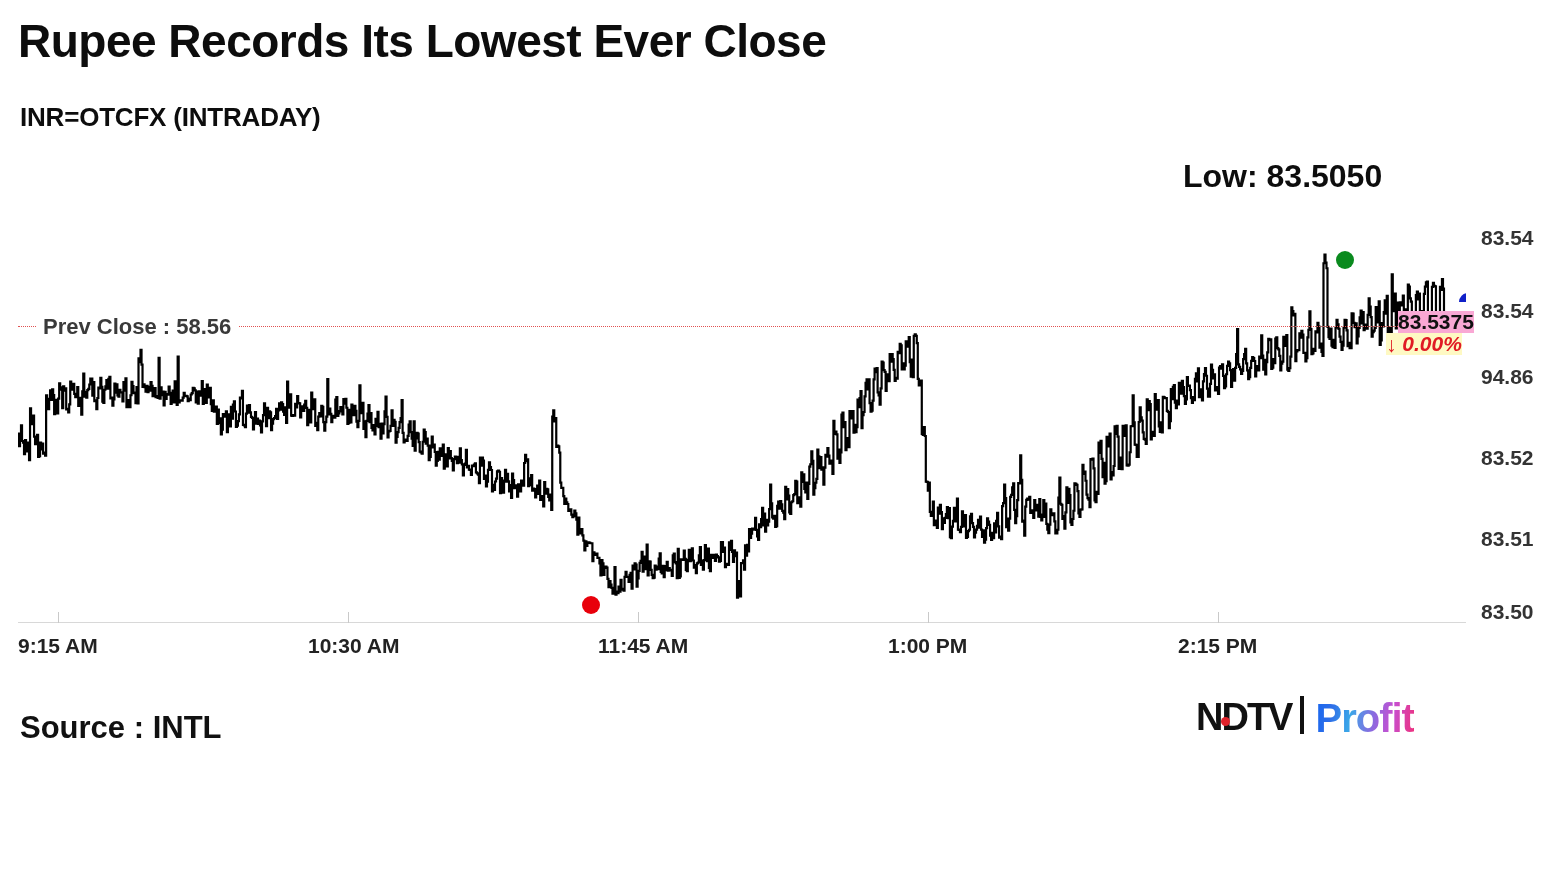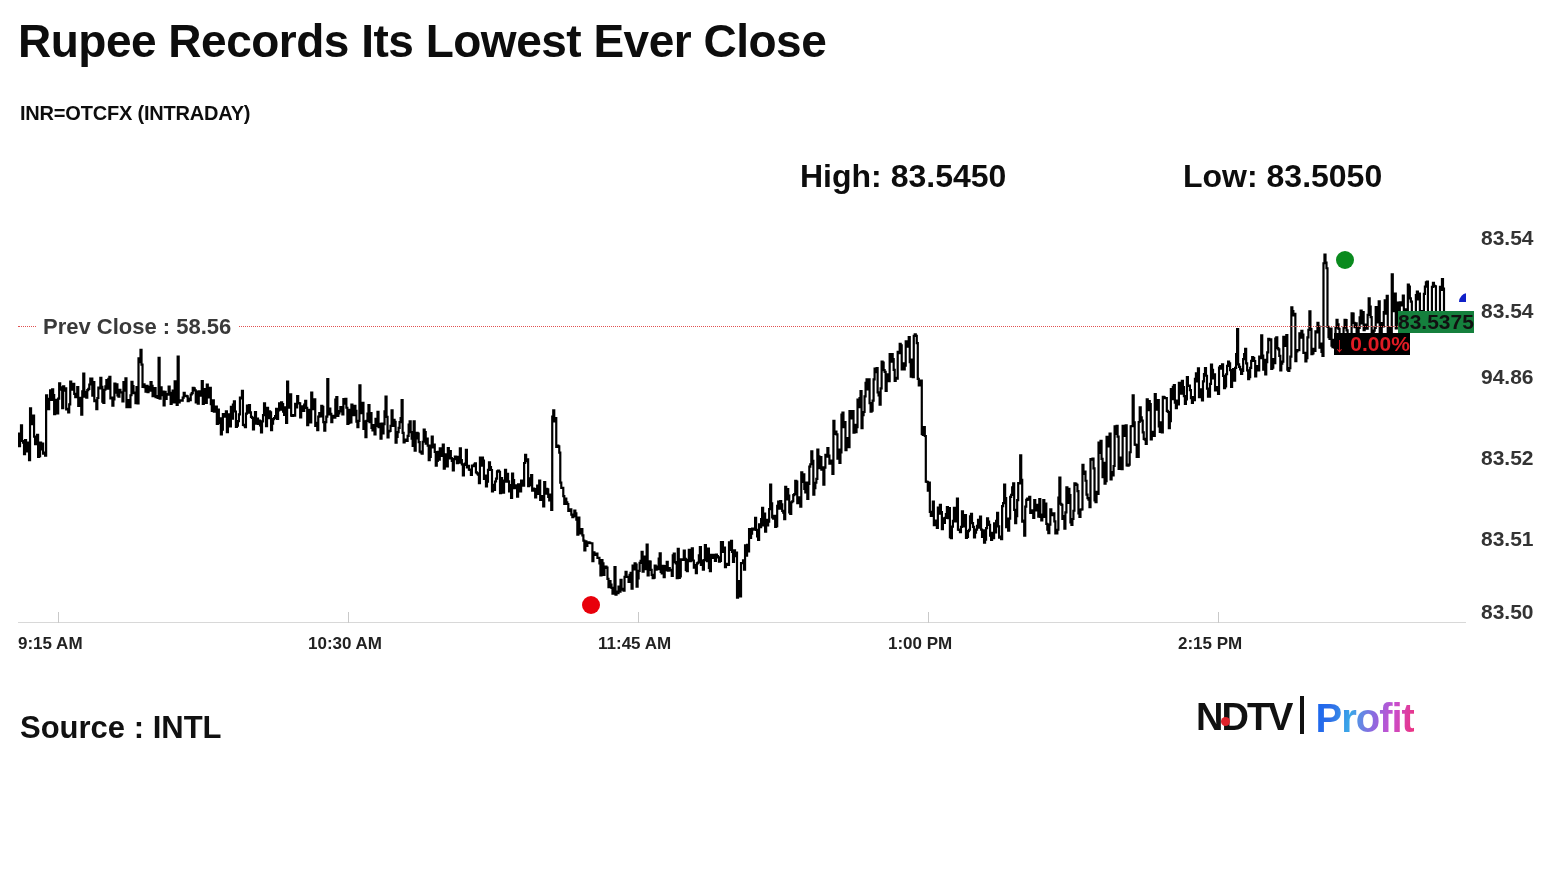--- a/index.html
+++ b/index.html
@@ -31,21 +31,21 @@
     font-size: 46px;
     font-weight: bold;
     letter-spacing: -0.5px;
     color: #0d0d0d;
     white-space: nowrap;
   }
   .subhead {
     position: absolute;
     left: 20px;
     top: 102px;
-    font-size: 20px;
+    font-size: 26px;
     font-weight: bold;
     letter-spacing: -0.2px;
     color: #0d0d0d;
     white-space: nowrap;
   }
   .stat {
     position: absolute;
     top: 158px;
     font-size: 32px;
     font-weight: bold;
@@ -83,21 +83,21 @@
     font-size: 21px;
     font-weight: bold;
     color: #333333;
     white-space: nowrap;
     text-align: left;
     left: 1481px;
   }
   .xtick-label {
     position: absolute;
     top: 634px;
-    font-size: 17px;
+    font-size: 21px;
     font-weight: bold;
     color: #222222;
     white-space: nowrap;
   }
   .xtick-mark {
     position: absolute;
     top: 612px;
     width: 1px;
     height: 11px;
     background: #c9c9c9;
@@ -125,34 +125,35 @@
   }
 
   
   .last-price {
     position: absolute;
     left: 1398px;
     top: 311px;
     font-size: 21px;
     font-weight: bold;
     color: #111111;
-    background: #15803d;
+    background: #f9a8d4;
     white-space: nowrap;
     line-height: 1.05;
   }
   .last-change {
     position: absolute;
-    left: 1334px;
+    left: 1386px;
     top: 333px;
     font-size: 21px;
     font-weight: bold;
     color: #e01b24;
-    background: #000000;
+    background: #fef9c3;
     white-space: nowrap;
     line-height: 1.05;
+    font-style: italic;
   }
   .arrow-down {
     display: inline-block;
     transform: translateY(1px);
   }
 
   
   .source {
     position: absolute;
     left: 20px;
@@ -204,21 +205,20 @@
     -webkit-text-fill-color: transparent;
   }
 </style>
 </head>
 <body>
 
 <div class="page">
 
   <div class="headline">Rupee Records Its Lowest Ever Close</div>
   <div class="subhead">INR=OTCFX (INTRADAY)</div>
-  <div class="stat stat-high">High: 83.5450</div>
   <div class="stat stat-low">Low: 83.5050</div>
 
   <div class="chart-area">
     <svg class="chart-svg" id="chart-svg" viewBox="0 0 1448 402" preserveAspectRatio="none">
       <polyline id="price-line" fill="none" stroke="#000000" stroke-width="2.2" stroke-linejoin="miter" stroke-linecap="butt" points="0.00,213.54 1.00,213.54 1.00,226.05 2.01,226.05 2.01,220.96 3.01,220.96 3.01,205.28 4.02,205.28 4.02,220.98 5.02,220.98 5.02,222.62 6.03,222.62 6.03,234.18 7.03,234.18 7.03,220.16 8.03,220.16 8.03,222.61 9.04,222.61 9.04,231.49 10.04,231.49 10.04,222.49 11.05,222.49 11.05,240.25 12.05,240.25 12.05,188.37 13.05,188.37 13.05,204.04 14.06,204.04 14.06,195.61 15.06,195.61 15.06,195.51 16.07,195.51 16.07,216.62 17.07,216.62 17.07,224.10 18.08,224.10 18.08,223.30 19.08,223.30 19.08,214.79 20.08,214.79 20.08,236.96 21.09,236.96 21.09,236.04 22.09,236.04 22.09,222.71 23.10,222.71 23.10,229.44 24.10,229.44 24.10,223.60 25.11,223.60 25.11,233.74 26.11,233.74 26.11,232.55 27.11,232.55 27.11,235.58 28.12,235.58 28.12,175.42 29.12,175.42 29.12,184.13 30.13,184.13 30.13,189.04 31.13,189.04 31.13,178.95 32.13,178.95 32.13,170.39 33.14,170.39 33.14,179.86 34.14,179.86 34.14,169.41 35.15,169.41 35.15,175.14 36.15,175.14 36.15,194.14 37.16,194.14 37.16,179.86 38.16,179.86 38.16,179.82 39.16,179.82 39.16,193.28 40.17,193.28 40.17,178.53 41.17,178.53 41.17,163.23 42.18,163.23 42.18,169.66 43.18,169.66 43.18,167.43 44.19,167.43 44.19,188.03 45.19,188.03 45.19,166.25 46.19,166.25 46.19,170.63 47.20,170.63 47.20,168.25 48.20,168.25 48.20,189.30 49.21,189.30 49.21,188.75 50.21,188.75 50.21,192.45 51.21,192.45 51.21,184.28 52.22,184.28 52.22,161.49 53.22,161.49 53.22,169.68 54.23,169.68 54.23,166.99 55.23,166.99 55.23,163.81 56.24,163.81 56.24,173.85 57.24,173.85 57.24,177.15 58.24,177.15 58.24,174.80 59.25,174.80 59.25,167.01 60.25,167.01 60.25,186.00 61.26,186.00 61.26,180.05 62.26,180.05 62.26,177.90 63.27,177.90 63.27,194.72 64.27,194.72 64.27,171.36 65.27,171.36 65.27,153.70 66.28,153.70 66.28,176.62 67.28,176.62 67.28,171.96 68.29,171.96 68.29,177.53 69.29,177.53 69.29,170.10 70.29,170.10 70.29,168.84 71.30,168.84 71.30,164.48 72.30,164.48 72.30,158.51 73.31,158.51 73.31,158.48 74.31,158.48 74.31,175.69 75.32,175.69 75.32,161.98 76.32,161.98 76.32,181.22 77.32,181.22 77.32,180.40 78.33,180.40 78.33,189.20 79.33,189.20 79.33,177.98 80.34,177.98 80.34,167.49 81.34,167.49 81.34,168.49 82.35,168.49 82.35,157.81 83.35,157.81 83.35,166.74 84.35,166.74 84.35,181.53 85.36,181.53 85.36,182.87 86.36,182.87 86.36,169.76 87.37,169.76 87.37,166.46 88.37,166.46 88.37,160.00 89.38,160.00 89.38,168.60 90.38,168.60 90.38,158.79 91.38,158.79 91.38,156.74 92.39,156.74 92.39,178.33 93.39,178.33 93.39,177.52 94.40,177.52 94.40,185.56 95.40,185.56 95.40,179.48 96.40,179.48 96.40,163.71 97.41,163.71 97.41,172.63 98.41,172.63 98.41,164.34 99.42,164.34 99.42,175.34 100.42,175.34 100.42,176.68 101.43,176.68 101.43,169.84 102.43,169.84 102.43,172.29 103.43,172.29 103.43,172.29 104.44,172.29 104.44,181.34 105.44,181.34 105.44,162.04 106.45,162.04 106.45,170.67 107.45,170.67 107.45,158.24 108.46,158.24 108.46,187.22 109.46,187.22 109.46,180.02 110.46,180.02 110.46,182.87 111.47,182.87 111.47,187.11 112.47,187.11 112.47,175.27 113.48,175.27 113.48,161.91 114.48,161.91 114.48,165.98 115.48,165.98 115.48,173.27 116.49,173.27 116.49,172.66 117.49,172.66 117.49,183.04 118.50,183.04 118.50,167.03 119.50,167.03 119.50,183.35 120.51,183.35 120.51,138.32 121.51,138.32 121.51,142.17 122.51,142.17 122.51,129.85 123.52,129.85 123.52,144.69 124.52,144.69 124.52,166.90 125.53,166.90 125.53,164.36 126.53,164.36 126.53,167.10 127.54,167.10 127.54,171.56 128.54,171.56 128.54,165.74 129.54,165.74 129.54,172.12 130.55,172.12 130.55,166.95 131.55,166.95 131.55,170.75 132.56,170.75 132.56,161.99 133.56,161.99 133.56,165.83 134.56,165.83 134.56,176.19 135.57,176.19 135.57,174.32 136.57,174.32 136.57,168.15 137.58,168.15 137.58,177.24 138.58,177.24 138.58,176.16 139.59,176.16 139.59,178.01 140.59,178.01 140.59,137.75 141.59,137.75 141.59,178.73 142.60,178.73 142.60,167.42 143.60,167.42 143.60,175.05 144.61,175.05 144.61,171.56 145.61,171.56 145.61,185.46 146.62,185.46 146.62,171.86 147.62,171.86 147.62,178.78 148.62,178.78 148.62,174.15 149.63,174.15 149.63,174.72 150.63,174.72 150.63,166.61 151.64,166.61 151.64,172.86 152.64,172.86 152.64,183.93 153.64,183.93 153.64,179.70 154.65,179.70 154.65,170.53 155.65,170.53 155.65,182.34 156.66,182.34 156.66,161.39 157.66,161.39 157.66,174.23 158.67,174.23 158.67,184.95 159.67,184.95 159.67,136.65 160.67,136.65 160.67,182.37 161.68,182.37 161.68,180.60 162.68,180.60 162.68,180.45 163.69,180.45 163.69,180.69 164.69,180.69 164.69,177.59 165.70,177.59 165.70,172.92 166.70,172.92 166.70,175.83 167.70,175.83 167.70,175.92 168.71,175.92 168.71,176.47 169.71,176.47 169.71,181.12 170.72,181.12 170.72,178.48 171.72,178.48 171.72,180.09 172.72,180.09 172.72,174.50 173.73,174.50 173.73,173.09 174.73,173.09 174.73,167.76 175.74,167.76 175.74,168.32 176.74,168.32 176.74,170.39 177.75,170.39 177.75,182.50 178.75,182.50 178.75,171.71 179.75,171.71 179.75,183.67 180.76,183.67 180.76,171.38 181.76,171.38 181.76,172.58 182.77,172.58 182.77,175.72 183.77,175.72 183.77,161.08 184.78,161.08 184.78,183.85 185.78,183.85 185.78,169.10 186.78,169.10 186.78,179.64 187.79,179.64 187.79,182.86 188.79,182.86 188.79,164.55 189.80,164.55 189.80,177.46 190.80,177.46 190.80,171.57 191.80,171.57 191.80,167.90 192.81,167.90 192.81,184.18 193.81,184.18 193.81,190.91 194.82,190.91 194.82,180.43 195.82,180.43 195.82,191.61 196.83,191.61 196.83,188.32 197.83,188.32 197.83,186.64 198.83,186.64 198.83,203.81 199.84,203.81 199.84,189.66 200.84,189.66 200.84,203.08 201.85,203.08 201.85,198.36 202.85,198.36 202.85,214.42 203.86,214.42 203.86,209.73 204.86,209.73 204.86,194.12 205.86,194.12 205.86,196.55 206.87,196.55 206.87,194.47 207.87,194.47 207.87,191.37 208.88,191.37 208.88,212.19 209.88,212.19 209.88,201.64 210.88,201.64 210.88,194.38 211.89,194.38 211.89,206.51 212.89,206.51 212.89,186.91 213.90,186.91 213.90,198.70 214.90,198.70 214.90,184.52 215.91,184.52 215.91,181.32 216.91,181.32 216.91,191.49 217.91,191.49 217.91,206.89 218.92,206.89 218.92,205.75 219.92,205.75 219.92,201.17 220.93,201.17 220.93,194.28 221.93,194.28 221.93,177.65 222.94,177.65 222.94,178.38 223.94,178.38 223.94,170.90 224.94,170.90 224.94,204.79 225.95,204.79 225.95,205.50 226.95,205.50 226.95,207.26 227.96,207.26 227.96,193.60 228.96,193.60 228.96,185.66 229.96,185.66 229.96,192.75 230.97,192.75 230.97,185.05 231.97,185.05 231.97,192.25 232.98,192.25 232.98,196.95 233.98,196.95 233.98,198.02 234.99,198.02 234.99,209.31 235.99,209.31 235.99,197.93 236.99,197.93 236.99,192.13 238.00,192.13 238.00,203.70 239.00,203.70 239.00,198.51 240.01,198.51 240.01,203.88 241.01,203.88 241.01,200.58 242.02,200.58 242.02,205.42 243.02,205.42 243.02,212.28 244.02,212.28 244.02,201.31 245.03,201.31 245.03,195.08 246.03,195.08 246.03,183.45 247.04,183.45 247.04,189.52 248.04,189.52 248.04,206.05 249.04,206.05 249.04,187.75 250.05,187.75 250.05,198.08 251.05,198.08 251.05,191.24 252.06,191.24 252.06,192.26 253.06,192.26 253.06,210.10 254.07,210.10 254.07,203.69 255.07,203.69 255.07,199.17 256.07,199.17 256.07,198.12 257.08,198.12 257.08,196.02 258.08,196.02 258.08,188.83 259.09,188.83 259.09,198.83 260.09,198.83 260.09,190.46 261.10,190.46 261.10,183.29 262.10,183.29 262.10,189.63 263.10,189.63 263.10,182.23 264.11,182.23 264.11,184.09 265.11,184.09 265.11,191.54 266.12,191.54 266.12,194.89 267.12,194.89 267.12,187.25 268.13,187.25 268.13,203.00 269.13,203.00 269.13,161.70 270.13,161.70 270.13,177.24 271.14,177.24 271.14,187.60 272.14,187.60 272.14,174.33 273.15,174.33 273.15,195.77 274.15,195.77 274.15,195.79 275.15,195.79 275.15,195.02 276.16,195.02 276.16,195.70 277.16,195.70 277.16,183.76 278.17,183.76 278.17,187.42 279.17,187.42 279.17,176.08 280.18,176.08 280.18,183.08 281.18,183.08 281.18,183.46 282.18,183.46 282.18,197.42 283.19,197.42 283.19,187.93 284.19,187.93 284.19,186.34 285.20,186.34 285.20,191.01 286.20,191.01 286.20,184.71 287.21,184.71 287.21,180.82 288.21,180.82 288.21,187.85 289.21,187.85 289.21,205.22 290.22,205.22 290.22,196.53 291.22,196.53 291.22,189.91 292.23,189.91 292.23,202.50 293.23,202.50 293.23,172.57 294.23,172.57 294.23,189.12 295.24,189.12 295.24,181.28 296.24,181.28 296.24,179.29 297.25,179.29 297.25,205.98 298.25,205.98 298.25,202.85 299.26,202.85 299.26,210.11 300.26,210.11 300.26,196.69 301.26,196.69 301.26,193.04 302.27,193.04 302.27,196.36 303.27,196.36 303.27,185.93 304.28,185.93 304.28,186.77 305.28,186.77 305.28,202.15 306.29,202.15 306.29,210.68 307.29,210.68 307.29,202.10 308.29,202.10 308.29,196.70 309.30,196.70 309.30,159.08 310.30,159.08 310.30,194.33 311.31,194.33 311.31,188.58 312.31,188.58 312.31,193.92 313.31,193.92 313.31,202.21 314.32,202.21 314.32,195.89 315.32,195.89 315.32,197.32 316.33,197.32 316.33,197.77 317.33,197.77 317.33,179.59 318.34,179.59 318.34,177.17 319.34,177.17 319.34,195.84 320.34,195.84 320.34,193.40 321.35,193.40 321.35,191.02 322.35,191.02 322.35,187.21 323.36,187.21 323.36,191.28 324.36,191.28 324.36,194.29 325.37,194.29 325.37,179.02 326.37,179.02 326.37,183.55 327.37,183.55 327.37,178.89 328.38,178.89 328.38,187.74 329.38,187.74 329.38,203.97 330.39,203.97 330.39,203.01 331.39,203.01 331.39,189.85 332.39,189.85 332.39,202.36 333.40,202.36 333.40,184.52 334.40,184.52 334.40,186.16 335.41,186.16 335.41,195.03 336.41,195.03 336.41,185.80 337.42,185.80 337.42,190.73 338.42,190.73 338.42,201.59 339.42,201.59 339.42,207.19 340.43,207.19 340.43,200.89 341.43,200.89 341.43,165.36 342.44,165.36 342.44,193.13 343.44,193.13 343.44,189.95 344.45,189.95 344.45,182.95 345.45,182.95 345.45,208.93 346.45,208.93 346.45,201.29 347.46,201.29 347.46,217.07 348.46,217.07 348.46,200.84 349.47,200.84 349.47,193.53 350.47,193.53 350.47,185.13 351.47,185.13 351.47,202.21 352.48,202.21 352.48,193.15 353.48,193.15 353.48,207.95 354.49,207.95 354.49,210.31 355.49,210.31 355.49,205.14 356.50,205.14 356.50,214.42 357.50,214.42 357.50,198.84 358.50,198.84 358.50,205.85 359.51,205.85 359.51,191.93 360.51,191.93 360.51,207.03 361.52,207.03 361.52,203.93 362.52,203.93 362.52,218.65 363.53,218.65 363.53,203.58 364.53,203.58 364.53,213.29 365.53,213.29 365.53,204.25 366.54,204.25 366.54,191.29 367.54,191.29 367.54,176.50 368.55,176.50 368.55,196.82 369.55,196.82 369.55,217.28 370.55,217.28 370.55,211.28 371.56,211.28 371.56,210.85 372.56,210.85 372.56,205.91 373.57,205.91 373.57,190.29 374.57,190.29 374.57,205.98 375.58,205.98 375.58,199.91 376.58,199.91 376.58,201.88 377.58,201.88 377.58,222.70 378.59,222.70 378.59,216.97 379.59,216.97 379.59,212.03 380.60,212.03 380.60,207.83 381.60,207.83 381.60,202.04 382.61,202.04 382.61,198.15 383.61,198.15 383.61,180.04 384.61,180.04 384.61,212.93 385.62,212.93 385.62,222.39 386.62,222.39 386.62,219.83 387.63,219.83 387.63,219.68 388.63,219.68 388.63,220.86 389.63,220.86 389.63,215.85 390.64,215.85 390.64,204.59 391.64,204.59 391.64,201.26 392.65,201.26 392.65,212.15 393.65,212.15 393.65,218.65 394.66,218.65 394.66,225.98 395.66,225.98 395.66,201.41 396.66,201.41 396.66,230.53 397.67,230.53 397.67,218.38 398.67,218.38 398.67,212.77 399.68,212.77 399.68,213.59 400.68,213.59 400.68,222.13 401.69,222.13 401.69,231.71 402.69,231.71 402.69,232.48 403.69,232.48 403.69,233.54 404.70,233.54 404.70,221.74 405.70,221.74 405.70,209.53 406.71,209.53 406.71,212.15 407.71,212.15 407.71,223.63 408.71,223.63 408.71,218.62 409.72,218.62 409.72,225.62 410.72,225.62 410.72,240.14 411.73,240.14 411.73,236.93 412.73,236.93 412.73,225.57 413.74,225.57 413.74,216.70 414.74,216.70 414.74,227.30 415.74,227.30 415.74,224.61 416.75,224.61 416.75,231.99 417.75,231.99 417.75,245.63 418.76,245.63 418.76,240.91 419.76,240.91 419.76,231.91 420.77,231.91 420.77,239.73 421.77,239.73 421.77,228.29 422.77,228.29 422.77,235.87 423.78,235.87 423.78,235.25 424.78,235.25 424.78,224.62 425.79,224.62 425.79,248.61 426.79,248.61 426.79,234.28 427.79,234.28 427.79,234.82 428.80,234.82 428.80,246.45 429.80,246.45 429.80,228.19 430.81,228.19 430.81,238.28 431.81,238.28 431.81,231.16 432.82,231.16 432.82,238.13 433.82,238.13 433.82,240.90 434.82,240.90 434.82,250.45 435.83,250.45 435.83,239.18 436.83,239.18 436.83,236.63 437.84,236.63 437.84,238.14 438.84,238.14 438.84,243.25 439.85,243.25 439.85,236.88 440.85,236.88 440.85,242.63 441.85,242.63 441.85,228.29 442.86,228.29 442.86,240.15 443.86,240.15 443.86,244.36 444.87,244.36 444.87,255.45 445.87,255.45 445.87,244.93 446.88,244.93 446.88,243.59 447.88,243.59 447.88,229.78 448.88,229.78 448.88,247.34 449.89,247.34 449.89,245.97 450.89,245.97 450.89,249.64 451.90,249.64 451.90,250.01 452.90,250.01 452.90,254.85 453.90,254.85 453.90,245.64 454.91,245.64 454.91,246.16 455.91,246.16 455.91,244.66 456.92,244.66 456.92,243.38 457.92,243.38 457.92,252.28 458.93,252.28 458.93,253.41 459.93,253.41 459.93,254.53 460.93,254.53 460.93,263.23 461.94,263.23 461.94,237.72 462.94,237.72 462.94,245.61 463.95,245.61 463.95,237.57 464.95,237.57 464.95,240.48 465.96,240.48 465.96,258.85 466.96,258.85 466.96,255.52 467.96,255.52 467.96,266.44 468.97,266.44 468.97,261.76 469.97,261.76 469.97,249.90 470.98,249.90 470.98,242.45 471.98,242.45 471.98,247.16 472.98,247.16 472.98,250.01 473.99,250.01 473.99,271.29 474.99,271.29 474.99,264.89 476.00,264.89 476.00,269.95 477.00,269.95 477.00,261.49 478.01,261.49 478.01,258.60 479.01,258.60 479.01,251.47 480.01,251.47 480.01,250.64 481.02,250.64 481.02,251.74 482.02,251.74 482.02,273.07 483.03,273.07 483.03,258.19 484.03,258.19 484.03,270.43 485.04,270.43 485.04,272.62 486.04,272.62 486.04,260.67 487.04,260.67 487.04,249.78 488.05,249.78 488.05,261.69 489.05,261.69 489.05,253.97 490.06,253.97 490.06,261.37 491.06,261.37 491.06,271.51 492.06,271.51 492.06,265.05 493.07,265.05 493.07,277.82 494.07,277.82 494.07,253.54 495.08,253.54 495.08,260.03 496.08,260.03 496.08,268.21 497.09,268.21 497.09,266.03 498.09,266.03 498.09,265.39 499.09,265.39 499.09,276.57 500.10,276.57 500.10,264.33 501.10,264.33 501.10,267.52 502.11,267.52 502.11,271.48 503.11,271.48 503.11,260.62 504.12,260.62 504.12,264.57 505.12,264.57 505.12,265.69 506.12,265.69 506.12,243.00 507.13,243.00 507.13,234.90 508.13,234.90 508.13,241.22 509.14,241.22 509.14,239.33 510.14,239.33 510.14,266.07 511.14,266.07 511.14,265.24 512.15,265.24 512.15,258.37 513.15,258.37 513.15,254.99 514.16,254.99 514.16,270.76 515.16,270.76 515.16,268.68 516.17,268.68 516.17,270.71 517.17,270.71 517.17,277.42 518.17,277.42 518.17,269.22 519.18,269.22 519.18,265.57 520.18,265.57 520.18,273.86 521.19,273.86 521.19,260.55 522.19,260.55 522.19,280.02 523.20,280.02 523.20,279.99 524.20,279.99 524.20,276.16 525.20,276.16 525.20,286.42 526.21,286.42 526.21,262.10 527.21,262.10 527.21,273.62 528.22,273.62 528.22,268.74 529.22,268.74 529.22,269.31 530.22,269.31 530.22,276.92 531.23,276.92 531.23,280.47 532.23,280.47 532.23,274.72 533.24,274.72 533.24,289.85 534.24,289.85 534.24,196.57 535.25,196.57 535.25,190.43 536.25,190.43 536.25,201.39 537.25,201.39 537.25,198.06 538.26,198.06 538.26,226.94 539.26,226.94 539.26,225.51 540.27,225.51 540.27,226.36 541.27,226.36 541.27,232.63 542.28,232.63 542.28,262.57 543.28,262.57 543.28,267.82 544.28,267.82 544.28,267.74 545.29,267.74 545.29,276.11 546.29,276.11 546.29,283.91 547.30,283.91 547.30,278.63 548.30,278.63 548.30,282.35 549.30,282.35 549.30,283.99 550.31,283.99 550.31,290.99 551.31,290.99 551.31,289.61 552.32,289.61 552.32,289.46 553.32,289.46 553.32,294.64 554.33,294.64 554.33,297.14 555.33,297.14 555.33,296.26 556.33,296.26 556.33,290.66 557.34,290.66 557.34,293.29 558.34,293.29 558.34,299.74 559.35,299.74 559.35,314.74 560.35,314.74 560.35,297.61 561.36,297.61 561.36,311.29 562.36,311.29 562.36,313.40 563.36,313.40 563.36,309.04 564.37,309.04 564.37,315.43 565.37,315.43 565.37,320.60 566.38,320.60 566.38,330.33 567.38,330.33 567.38,321.47 568.38,321.47 568.38,325.96 569.39,325.96 569.39,322.54 570.39,322.54 570.39,322.35 571.40,322.35 571.40,322.96 572.40,322.96 572.40,323.26 573.41,323.26 573.41,323.25 574.41,323.25 574.41,341.05 575.41,341.05 575.41,332.26 576.42,332.26 576.42,334.92 577.42,334.92 577.42,333.52 578.43,333.52 578.43,333.64 579.43,333.64 579.43,337.87 580.44,337.87 580.44,337.87 581.44,337.87 581.44,343.45 582.44,343.45 582.44,355.36 583.45,355.36 583.45,340.00 584.45,340.00 584.45,343.26 585.46,343.26 585.46,354.78 586.46,354.78 586.46,347.87 587.46,347.87 587.46,346.60 588.47,346.60 588.47,347.64 589.47,347.64 589.47,358.83 590.48,358.83 590.48,367.12 591.48,367.12 591.48,361.21 592.49,361.21 592.49,364.68 593.49,364.68 593.49,367.91 594.49,367.91 594.49,373.77 595.50,373.77 595.50,368.67 596.50,368.67 596.50,347.21 597.51,347.21 597.51,374.77 598.51,374.77 598.51,371.48 599.52,371.48 599.52,373.06 600.52,373.06 600.52,366.58 601.52,366.58 601.52,371.67 602.53,371.67 602.53,359.97 603.53,359.97 603.53,368.77 604.54,368.77 604.54,369.72 605.54,369.72 605.54,370.58 606.54,370.58 606.54,356.82 607.55,356.82 607.55,351.75 608.55,351.75 608.55,356.90 609.56,356.90 609.56,356.93 610.56,356.93 610.56,361.83 611.57,361.83 611.57,354.81 612.57,354.81 612.57,352.96 613.57,352.96 613.57,368.56 614.58,368.56 614.58,345.50 615.58,345.50 615.58,349.43 616.59,349.43 616.59,343.43 617.59,343.43 617.59,344.54 618.60,344.54 618.60,366.54 619.60,366.54 619.60,358.50 620.60,358.50 620.60,350.85 621.61,350.85 621.61,342.86 622.61,342.86 622.61,340.75 623.62,340.75 623.62,331.86 624.62,331.86 624.62,351.58 625.63,351.58 625.63,342.20 626.63,342.20 626.63,336.61 627.63,336.61 627.63,349.16 628.64,349.16 628.64,324.55 629.64,324.55 629.64,355.36 630.65,355.36 630.65,341.46 631.65,341.46 631.65,341.67 632.65,341.67 632.65,349.90 633.66,349.90 633.66,354.85 634.66,354.85 634.66,358.08 635.67,358.08 635.67,357.56 636.67,357.56 636.67,345.67 637.68,345.67 637.68,349.74 638.68,349.74 638.68,346.56 639.68,346.56 639.68,349.07 640.69,349.07 640.69,338.48 641.69,338.48 641.69,333.40 642.70,333.40 642.70,351.95 643.70,351.95 643.70,353.42 644.71,353.42 644.71,345.93 645.71,345.93 645.71,357.05 646.71,357.05 646.71,350.14 647.72,350.14 647.72,346.08 648.72,346.08 648.72,341.94 649.73,341.94 649.73,350.74 650.73,350.74 650.73,348.05 651.73,348.05 651.73,350.45 652.74,350.45 652.74,349.84 653.74,349.84 653.74,355.90 654.75,355.90 654.75,335.24 655.75,335.24 655.75,333.71 656.76,333.71 656.76,342.11 657.76,342.11 657.76,343.46 658.76,343.46 658.76,358.27 659.77,358.27 659.77,328.76 660.77,328.76 660.77,357.82 661.78,357.82 661.78,356.38 662.78,356.38 662.78,339.27 663.79,339.27 663.79,339.36 664.79,339.36 664.79,339.95 665.79,339.95 665.79,330.65 666.80,330.65 666.80,338.88 667.80,338.88 667.80,349.99 668.81,349.99 668.81,351.03 669.81,351.03 669.81,339.90 670.81,339.90 670.81,329.84 671.82,329.84 671.82,341.24 672.82,341.24 672.82,334.57 673.83,334.57 673.83,328.34 674.83,328.34 674.83,340.52 675.84,340.52 675.84,347.76 676.84,347.76 676.84,345.08 677.84,345.08 677.84,353.21 678.85,353.21 678.85,343.28 679.85,343.28 679.85,342.50 680.86,342.50 680.86,335.46 681.86,335.46 681.86,327.07 682.87,327.07 682.87,344.97 683.87,344.97 683.87,340.54 684.87,340.54 684.87,349.63 685.88,349.63 685.88,340.15 686.88,340.15 686.88,325.08 687.89,325.08 687.89,340.25 688.89,340.25 688.89,341.09 689.89,341.09 689.89,328.54 690.90,328.54 690.90,347.89 691.90,347.89 691.90,351.03 692.91,351.03 692.91,334.79 693.91,334.79 693.91,337.79 694.92,337.79 694.92,335.08 695.92,335.08 695.92,334.93 696.92,334.93 696.92,340.98 697.93,340.98 697.93,334.55 698.93,334.55 698.93,336.15 699.94,336.15 699.94,337.43 700.94,337.43 700.94,341.75 701.95,341.75 701.95,340.90 702.95,340.90 702.95,322.17 703.95,322.17 703.95,322.11 704.96,322.11 704.96,332.01 705.96,332.01 705.96,327.60 706.97,327.60 706.97,347.12 707.97,347.12 707.97,343.84 708.97,343.84 708.97,344.05 709.98,344.05 709.98,344.99 710.98,344.99 710.98,322.47 711.99,322.47 711.99,330.00 712.99,330.00 712.99,320.97 714.00,320.97 714.00,332.00 715.00,332.00 715.00,341.97 716.00,341.97 716.00,330.29 717.01,330.29 717.01,336.08 718.01,336.08 718.01,332.53 719.02,332.53 719.02,377.64 720.02,377.64 720.02,373.48 721.03,373.48 721.03,361.11 722.03,361.11 722.03,376.49 723.03,376.49 723.03,343.10 724.04,343.10 724.04,343.18 725.04,343.18 725.04,340.37 726.05,340.37 726.05,349.57 727.05,349.57 727.05,325.43 728.05,325.43 728.05,335.61 729.06,335.61 729.06,324.97 730.06,324.97 730.06,331.38 731.07,331.38 731.07,309.12 732.07,309.12 732.07,318.00 733.08,318.00 733.08,313.53 734.08,313.53 734.08,308.72 735.08,308.72 735.08,309.76 736.09,309.76 736.09,308.81 737.09,308.81 737.09,297.87 738.10,297.87 738.10,309.88 739.10,309.88 739.10,316.42 740.11,316.42 740.11,319.86 741.11,319.86 741.11,304.39 742.11,304.39 742.11,307.13 743.12,307.13 743.12,299.16 744.12,299.16 744.12,287.93 745.13,287.93 745.13,305.37 746.13,305.37 746.13,293.51 747.13,293.51 747.13,311.75 748.14,311.75 748.14,299.89 749.14,299.89 749.14,305.45 750.15,305.45 750.15,301.58 751.15,301.58 751.15,289.04 752.16,289.04 752.16,264.55 753.16,264.55 753.16,283.41 754.16,283.41 754.16,297.38 755.17,297.38 755.17,298.73 756.17,298.73 756.17,295.80 757.18,295.80 757.18,306.86 758.18,306.86 758.18,306.07 759.19,306.07 759.19,285.94 760.19,285.94 760.19,281.64 761.19,281.64 761.19,288.62 762.20,288.62 762.20,281.10 763.20,281.10 763.20,284.30 764.21,284.30 764.21,290.80 765.21,290.80 765.21,292.66 766.21,292.66 766.21,299.23 767.22,299.23 767.22,266.83 768.22,266.83 768.22,279.28 769.23,279.28 769.23,269.06 770.23,269.06 770.23,275.53 771.24,275.53 771.24,292.40 772.24,292.40 772.24,293.93 773.24,293.93 773.24,282.24 774.25,282.24 774.25,281.23 775.25,281.23 775.25,275.04 776.26,275.04 776.26,274.06 777.26,274.06 777.26,260.74 778.27,260.74 778.27,261.58 779.27,261.58 779.27,283.19 780.27,283.19 780.27,277.35 781.28,277.35 781.28,282.93 782.28,282.93 782.28,286.67 783.29,286.67 783.29,252.27 784.29,252.27 784.29,261.89 785.29,261.89 785.29,254.47 786.30,254.47 786.30,268.84 787.30,268.84 787.30,272.33 788.31,272.33 788.31,262.65 789.31,262.65 789.31,278.97 790.32,278.97 790.32,263.88 791.32,263.88 791.32,246.56 792.32,246.56 792.32,244.27 793.33,244.27 793.33,231.27 794.33,231.27 794.33,240.85 795.34,240.85 795.34,274.75 796.34,274.75 796.34,268.12 797.35,268.12 797.35,262.77 798.35,262.77 798.35,258.93 799.35,258.93 799.35,229.54 800.36,229.54 800.36,236.39 801.36,236.39 801.36,248.16 802.37,248.16 802.37,237.19 803.37,237.19 803.37,249.59 804.38,249.59 804.38,247.46 805.38,247.46 805.38,264.71 806.38,264.71 806.38,247.66 807.39,247.66 807.39,234.83 808.39,234.83 808.39,236.73 809.40,236.73 809.40,228.22 810.40,228.22 810.40,235.72 811.40,235.72 811.40,243.70 812.41,243.70 812.41,241.23 813.41,241.23 813.41,240.69 814.42,240.69 814.42,254.00 815.42,254.00 815.42,200.97 816.43,200.97 816.43,213.87 817.43,213.87 817.43,211.61 818.43,211.61 818.43,214.39 819.44,214.39 819.44,238.77 820.44,238.77 820.44,229.50 821.45,229.50 821.45,242.81 822.45,242.81 822.45,232.33 823.46,232.33 823.46,194.61 824.46,194.61 824.46,192.67 825.46,192.67 825.46,207.08 826.47,207.08 826.47,202.18 827.47,202.18 827.47,230.10 828.48,230.10 828.48,219.45 829.48,219.45 829.48,218.16 830.48,218.16 830.48,227.17 831.49,227.17 831.49,191.16 832.49,191.16 832.49,196.63 833.50,196.63 833.50,198.50 834.50,198.50 834.50,191.22 835.51,191.22 835.51,212.72 836.51,212.72 836.51,204.80 837.51,204.80 837.51,212.20 838.52,212.20 838.52,207.15 839.52,207.15 839.52,179.62 840.53,179.62 840.53,187.22 841.53,187.22 841.53,178.16 842.54,178.16 842.54,171.18 843.54,171.18 843.54,208.14 844.54,208.14 844.54,195.18 845.55,195.18 845.55,192.01 846.55,192.01 846.55,176.38 847.56,176.38 847.56,162.88 848.56,162.88 848.56,159.33 849.56,159.33 849.56,169.47 850.57,169.47 850.57,159.36 851.57,159.36 851.57,183.21 852.58,183.21 852.58,191.64 853.58,191.64 853.58,190.66 854.59,190.66 854.59,180.68 855.59,180.68 855.59,159.34 856.59,159.34 856.59,148.62 857.60,148.62 857.60,152.04 858.60,152.04 858.60,148.00 859.61,148.00 859.61,172.42 860.61,172.42 860.61,175.46 861.62,175.46 861.62,184.55 862.62,184.55 862.62,168.29 863.62,168.29 863.62,141.58 864.63,141.58 864.63,142.62 865.63,142.62 865.63,150.21 866.64,150.21 866.64,151.83 867.64,151.83 867.64,170.83 868.64,170.83 868.64,160.86 869.65,160.86 869.65,154.40 870.65,154.40 870.65,161.16 871.66,161.16 871.66,134.02 872.66,134.02 872.66,141.57 873.67,141.57 873.67,134.14 874.67,134.14 874.67,139.07 875.67,139.07 875.67,149.78 876.68,149.78 876.68,160.79 877.68,160.79 877.68,157.83 878.69,157.83 878.69,158.74 879.69,158.74 879.69,131.78 880.70,131.78 880.70,133.11 881.70,133.11 881.70,123.97 882.70,123.97 882.70,125.39 883.71,125.39 883.71,149.42 884.71,149.42 884.71,143.27 885.72,143.27 885.72,149.52 886.72,149.52 886.72,145.60 887.72,145.60 887.72,121.45 888.73,121.45 888.73,126.77 889.73,126.77 889.73,126.47 890.74,126.47 890.74,117.08 891.74,117.08 891.74,142.03 892.75,142.03 892.75,156.53 893.75,156.53 893.75,139.58 894.75,139.58 894.75,157.13 895.76,157.13 895.76,115.86 896.76,115.86 896.76,114.42 897.77,114.42 897.77,115.79 898.77,115.79 898.77,123.17 899.78,123.17 899.78,158.88 900.78,158.88 900.78,165.45 901.78,165.45 901.78,165.20 902.79,165.20 902.79,160.72 903.79,160.72 903.79,214.01 904.80,214.01 904.80,214.86 905.80,214.86 905.80,207.09 906.80,207.09 906.80,215.99 907.81,215.99 907.81,261.59 908.81,261.59 908.81,261.83 909.82,261.83 909.82,270.74 910.82,270.74 910.82,262.72 911.83,262.72 911.83,291.86 912.83,291.86 912.83,295.80 913.83,295.80 913.83,293.55 914.84,293.55 914.84,281.71 915.84,281.71 915.84,305.13 916.85,305.13 916.85,303.43 917.85,303.43 917.85,300.67 918.86,300.67 918.86,307.98 919.86,307.98 919.86,287.63 920.86,287.63 920.86,293.74 921.87,293.74 921.87,284.90 922.87,284.90 922.87,292.20 923.88,292.20 923.88,309.23 924.88,309.23 924.88,298.45 925.88,298.45 925.88,303.00 926.89,303.00 926.89,297.86 927.89,297.86 927.89,294.04 928.90,294.04 928.90,287.11 929.90,287.11 929.90,298.19 930.91,298.19 930.91,288.07 931.91,288.07 931.91,317.18 932.91,317.18 932.91,318.22 933.92,318.22 933.92,306.67 934.92,306.67 934.92,300.77 935.93,300.77 935.93,287.75 936.93,287.75 936.93,301.42 937.94,301.42 937.94,298.35 938.94,298.35 938.94,278.48 939.94,278.48 939.94,309.67 940.95,309.67 940.95,309.84 941.95,309.84 941.95,312.07 942.96,312.07 942.96,306.92 943.96,306.92 943.96,291.24 944.96,291.24 944.96,302.73 945.97,302.73 945.97,306.32 946.97,306.32 946.97,295.13 947.98,295.13 947.98,317.88 948.98,317.88 948.98,316.97 949.99,316.97 949.99,311.19 950.99,311.19 950.99,309.77 951.99,309.77 951.99,296.43 953.00,296.43 953.00,293.83 954.00,293.83 954.00,303.19 955.01,303.19 955.01,306.86 956.01,306.86 956.01,317.35 957.02,317.35 957.02,312.66 958.02,312.66 958.02,309.55 959.02,309.55 959.02,305.88 960.03,305.88 960.03,299.86 961.03,299.86 961.03,307.58 962.04,307.58 962.04,296.53 963.04,296.53 963.04,309.61 964.04,309.61 964.04,316.81 965.05,316.81 965.05,310.42 966.05,310.42 966.05,322.63 967.06,322.63 967.06,319.57 968.06,319.57 968.06,308.21 969.07,308.21 969.07,298.27 970.07,298.27 970.07,301.64 971.07,301.64 971.07,304.78 972.08,304.78 972.08,315.73 973.08,315.73 973.08,319.82 974.09,319.82 974.09,312.90 975.09,312.90 975.09,318.15 976.10,318.15 976.10,303.31 977.10,303.31 977.10,312.30 978.10,312.30 978.10,300.84 979.11,300.84 979.11,292.94 980.11,292.94 980.11,306.45 981.12,306.45 981.12,317.74 982.12,317.74 982.12,316.66 983.13,316.66 983.13,319.26 984.13,319.26 984.13,286.15 985.13,286.15 985.13,283.03 986.14,283.03 986.14,264.60 987.14,264.60 987.14,278.03 988.15,278.03 988.15,307.04 989.15,307.04 989.15,298.48 990.15,298.48 990.15,310.62 991.16,310.62 991.16,298.62 992.16,298.62 992.16,276.90 993.17,276.90 993.17,274.94 994.17,274.94 994.17,267.32 995.18,267.32 995.18,263.33 996.18,263.33 996.18,289.83 997.18,289.83 997.18,303.17 998.19,303.17 998.19,296.19 999.19,296.19 999.19,280.16 1000.20,280.16 1000.20,263.05 1001.20,263.05 1001.20,263.46 1002.21,263.46 1002.21,235.30 1003.21,235.30 1003.21,259.81 1004.21,259.81 1004.21,301.56 1005.22,301.56 1005.22,300.72 1006.22,300.72 1006.22,315.64 1007.23,315.64 1007.23,286.71 1008.23,286.71 1008.23,279.83 1009.23,279.83 1009.23,278.71 1010.24,278.71 1010.24,279.70 1011.24,279.70 1011.24,276.78 1012.25,276.78 1012.25,292.91 1013.25,292.91 1013.25,290.31 1014.26,290.31 1014.26,292.22 1015.26,292.22 1015.26,297.87 1016.26,297.87 1016.26,280.11 1017.27,280.11 1017.27,288.87 1018.27,288.87 1018.27,290.42 1019.28,290.42 1019.28,284.81 1020.28,284.81 1020.28,296.66 1021.29,296.66 1021.29,279.09 1022.29,279.09 1022.29,296.83 1023.29,296.83 1023.29,300.30 1024.30,300.30 1024.30,294.48 1025.30,294.48 1025.30,280.22 1026.31,280.22 1026.31,296.88 1027.31,296.88 1027.31,283.52 1028.31,283.52 1028.31,303.94 1029.32,303.94 1029.32,309.73 1030.32,309.73 1030.32,313.22 1031.33,313.22 1031.33,304.59 1032.33,304.59 1032.33,289.29 1033.34,289.29 1033.34,295.25 1034.34,295.25 1034.34,294.97 1035.34,294.97 1035.34,293.39 1036.35,293.39 1036.35,301.46 1037.35,301.46 1037.35,313.46 1038.36,313.46 1038.36,313.52 1039.36,313.52 1039.36,309.74 1040.37,309.74 1040.37,277.64 1041.37,277.64 1041.37,257.57 1042.37,257.57 1042.37,283.74 1043.38,283.74 1043.38,284.95 1044.38,284.95 1044.38,298.83 1045.39,298.83 1045.39,296.05 1046.39,296.05 1046.39,308.60 1047.39,308.60 1047.39,292.34 1048.40,292.34 1048.40,267.38 1049.40,267.38 1049.40,282.91 1050.41,282.91 1050.41,268.84 1051.41,268.84 1051.41,275.02 1052.42,275.02 1052.42,302.37 1053.42,302.37 1053.42,304.82 1054.42,304.82 1054.42,298.99 1055.43,298.99 1055.43,290.75 1056.43,290.75 1056.43,263.40 1057.44,263.40 1057.44,263.95 1058.44,263.95 1058.44,264.94 1059.45,264.94 1059.45,271.16 1060.45,271.16 1060.45,293.49 1061.45,293.49 1061.45,296.94 1062.46,296.94 1062.46,289.57 1063.46,289.57 1063.46,289.39 1064.47,289.39 1064.47,244.80 1065.47,244.80 1065.47,253.96 1066.47,253.96 1066.47,251.49 1067.48,251.49 1067.48,260.76 1068.48,260.76 1068.48,274.72 1069.49,274.72 1069.49,278.13 1070.49,278.13 1070.49,279.62 1071.50,279.62 1071.50,287.11 1072.50,287.11 1072.50,239.00 1073.50,239.00 1073.50,239.62 1074.51,239.62 1074.51,238.67 1075.51,238.67 1075.51,248.33 1076.52,248.33 1076.52,280.40 1077.52,280.40 1077.52,282.23 1078.53,282.23 1078.53,271.94 1079.53,271.94 1079.53,273.96 1080.53,273.96 1080.53,222.51 1081.54,222.51 1081.54,232.95 1082.54,232.95 1082.54,220.87 1083.55,220.87 1083.55,238.90 1084.55,238.90 1084.55,257.06 1085.55,257.06 1085.55,242.96 1086.56,242.96 1086.56,263.54 1087.56,263.54 1087.56,261.21 1088.57,261.21 1088.57,216.89 1089.57,216.89 1089.57,222.54 1090.58,222.54 1090.58,226.41 1091.58,226.41 1091.58,213.70 1092.58,213.70 1092.58,259.35 1093.59,259.35 1093.59,252.00 1094.59,252.00 1094.59,255.35 1095.60,255.35 1095.60,245.98 1096.60,245.98 1096.60,206.45 1097.61,206.45 1097.61,213.83 1098.61,213.83 1098.61,205.91 1099.61,205.91 1099.61,216.62 1100.62,216.62 1100.62,248.89 1101.62,248.89 1101.62,237.53 1102.63,237.53 1102.63,242.21 1103.63,242.21 1103.63,249.25 1104.63,249.25 1104.63,205.78 1105.64,205.78 1105.64,215.79 1106.64,215.79 1106.64,206.51 1107.65,206.51 1107.65,205.41 1108.65,205.41 1108.65,245.36 1109.66,245.36 1109.66,245.54 1110.66,245.54 1110.66,244.62 1111.66,244.62 1111.66,232.23 1112.67,232.23 1112.67,206.26 1113.67,206.26 1113.67,206.13 1114.68,206.13 1114.68,175.29 1115.68,175.29 1115.68,202.41 1116.69,202.41 1116.69,224.72 1117.69,224.72 1117.69,224.82 1118.69,224.82 1118.69,236.94 1119.70,236.94 1119.70,236.91 1120.70,236.91 1120.70,202.02 1121.71,202.02 1121.71,187.41 1122.71,187.41 1122.71,197.40 1123.71,197.40 1123.71,200.70 1124.72,200.70 1124.72,212.41 1125.72,212.41 1125.72,218.93 1126.73,218.93 1126.73,219.62 1127.73,219.62 1127.73,223.81 1128.74,223.81 1128.74,179.34 1129.74,179.34 1129.74,190.05 1130.74,190.05 1130.74,181.08 1131.75,181.08 1131.75,184.14 1132.75,184.14 1132.75,219.46 1133.76,219.46 1133.76,212.59 1134.76,212.59 1134.76,211.93 1135.77,211.93 1135.77,215.96 1136.77,215.96 1136.77,173.99 1137.77,173.99 1137.77,187.89 1138.78,187.89 1138.78,189.61 1139.78,189.61 1139.78,180.12 1140.79,180.12 1140.79,206.36 1141.79,206.36 1141.79,211.83 1142.79,211.83 1142.79,202.28 1143.80,202.28 1143.80,212.36 1144.80,212.36 1144.80,176.84 1145.81,176.84 1145.81,177.26 1146.81,177.26 1146.81,178.26 1147.82,178.26 1147.82,178.08 1148.82,178.08 1148.82,190.79 1149.82,190.79 1149.82,191.99 1150.83,191.99 1150.83,208.26 1151.83,208.26 1151.83,201.23 1152.84,201.23 1152.84,169.13 1153.84,169.13 1153.84,179.08 1154.85,179.08 1154.85,166.97 1155.85,166.97 1155.85,165.03 1156.85,165.03 1156.85,182.69 1157.86,182.69 1157.86,188.18 1158.86,188.18 1158.86,180.69 1159.87,180.69 1159.87,184.41 1160.87,184.41 1160.87,162.85 1161.88,162.85 1161.88,173.20 1162.88,173.20 1162.88,173.60 1163.88,173.60 1163.88,160.76 1164.89,160.76 1164.89,167.22 1165.89,167.22 1165.89,176.12 1166.90,176.12 1166.90,183.89 1167.90,183.89 1167.90,179.34 1168.90,179.34 1168.90,157.06 1169.91,157.06 1169.91,165.86 1170.91,165.86 1170.91,165.49 1171.92,165.49 1171.92,170.16 1172.92,170.16 1172.92,178.12 1173.93,178.12 1173.93,182.81 1174.93,182.81 1174.93,176.99 1175.93,176.99 1175.93,180.03 1176.94,180.03 1176.94,158.95 1177.94,158.95 1177.94,153.34 1178.95,153.34 1178.95,161.41 1179.95,161.41 1179.95,148.40 1180.96,148.40 1180.96,177.13 1181.96,177.13 1181.96,173.49 1182.96,173.49 1182.96,169.27 1183.97,169.27 1183.97,180.29 1184.97,180.29 1184.97,161.39 1185.98,161.39 1185.98,154.14 1186.98,154.14 1186.98,148.17 1187.98,148.17 1187.98,155.76 1188.99,155.76 1188.99,168.61 1189.99,168.61 1189.99,176.58 1191.00,176.58 1191.00,176.57 1192.00,176.57 1192.00,163.78 1193.01,163.78 1193.01,144.65 1194.01,144.65 1194.01,149.84 1195.01,149.84 1195.01,158.37 1196.02,158.37 1196.02,154.30 1197.02,154.30 1197.02,170.47 1198.03,170.47 1198.03,167.17 1199.03,167.17 1199.03,167.67 1200.04,167.67 1200.04,173.87 1201.04,173.87 1201.04,147.66 1202.04,147.66 1202.04,146.00 1203.05,146.00 1203.05,148.59 1204.05,148.59 1204.05,144.26 1205.06,144.26 1205.06,155.94 1206.06,155.94 1206.06,168.23 1207.06,168.23 1207.06,166.36 1208.07,166.36 1208.07,154.24 1209.07,154.24 1209.07,145.95 1210.08,145.95 1210.08,141.55 1211.08,141.55 1211.08,143.33 1212.09,143.33 1212.09,150.08 1213.09,150.08 1213.09,166.84 1214.09,166.84 1214.09,151.86 1215.10,151.86 1215.10,149.07 1216.10,149.07 1216.10,160.77 1217.11,160.77 1217.11,147.88 1218.11,147.88 1218.11,134.01 1219.12,134.01 1219.12,109.11 1220.12,109.11 1220.12,144.36 1221.12,144.36 1221.12,146.93 1222.13,146.93 1222.13,149.42 1223.13,149.42 1223.13,153.90 1224.14,153.90 1224.14,150.81 1225.14,150.81 1225.14,139.03 1226.14,139.03 1226.14,134.04 1227.15,134.04 1227.15,128.77 1228.15,128.77 1228.15,143.44 1229.16,143.44 1229.16,150.47 1230.16,150.47 1230.16,159.21 1231.17,159.21 1231.17,157.11 1232.17,157.11 1232.17,147.90 1233.17,147.90 1233.17,140.81 1234.18,140.81 1234.18,137.08 1235.18,137.08 1235.18,138.08 1236.19,138.08 1236.19,140.99 1237.19,140.99 1237.19,156.40 1238.20,156.40 1238.20,145.98 1239.20,145.98 1239.20,148.09 1240.20,148.09 1240.20,150.35 1241.21,150.35 1241.21,136.62 1242.21,136.62 1242.21,138.26 1243.22,138.26 1243.22,115.41 1244.22,115.41 1244.22,135.59 1245.22,135.59 1245.22,149.69 1246.23,149.69 1246.23,139.74 1247.23,139.74 1247.23,154.42 1248.24,154.42 1248.24,142.07 1249.24,142.07 1249.24,132.28 1250.25,132.28 1250.25,118.88 1251.25,118.88 1251.25,120.27 1252.25,120.27 1252.25,119.43 1253.26,119.43 1253.26,149.00 1254.26,149.00 1254.26,147.72 1255.27,147.72 1255.27,139.01 1256.27,139.01 1256.27,143.13 1257.28,143.13 1257.28,118.72 1258.28,118.72 1258.28,117.42 1259.28,117.42 1259.28,128.20 1260.29,128.20 1260.29,129.39 1261.29,129.39 1261.29,135.89 1262.30,135.89 1262.30,150.30 1263.30,150.30 1263.30,143.57 1264.30,143.57 1264.30,141.58 1265.31,141.58 1265.31,116.74 1266.31,116.74 1266.31,121.65 1267.32,121.65 1267.32,125.85 1268.32,125.85 1268.32,115.16 1269.33,115.16 1269.33,149.59 1270.33,149.59 1270.33,150.80 1271.33,150.80 1271.33,148.09 1272.34,148.09 1272.34,136.58 1273.34,136.58 1273.34,87.30 1274.35,87.30 1274.35,91.15 1275.35,91.15 1275.35,95.33 1276.36,95.33 1276.36,93.88 1277.36,93.88 1277.36,141.09 1278.36,141.09 1278.36,131.38 1279.37,131.38 1279.37,130.01 1280.37,130.01 1280.37,130.14 1281.38,130.14 1281.38,113.24 1282.38,113.24 1282.38,117.69 1283.38,117.69 1283.38,110.73 1284.39,110.73 1284.39,114.68 1285.39,114.68 1285.39,132.90 1286.40,132.90 1286.40,132.87 1287.40,132.87 1287.40,141.42 1288.41,141.42 1288.41,138.03 1289.41,138.03 1289.41,117.29 1290.41,117.29 1290.41,109.95 1291.42,109.95 1291.42,91.42 1292.42,91.42 1292.42,109.18 1293.43,109.18 1293.43,134.24 1294.43,134.24 1294.43,133.32 1295.44,133.32 1295.44,128.95 1296.44,128.95 1296.44,131.02 1297.44,131.02 1297.44,111.37 1298.45,111.37 1298.45,112.51 1299.45,112.51 1299.45,102.91 1300.46,102.91 1300.46,106.69 1301.46,106.69 1301.46,127.60 1302.46,127.60 1302.46,123.72 1303.47,123.72 1303.47,131.90 1304.47,131.90 1304.47,135.84 1305.48,135.84 1305.48,43.26 1306.48,43.26 1306.48,34.52 1307.49,34.52 1307.49,42.50 1308.49,42.50 1308.49,48.25 1309.49,48.25 1309.49,106.80 1310.50,106.80 1310.50,117.22 1311.50,117.22 1311.50,118.90 1312.51,118.90 1312.51,108.59 1313.51,108.59 1313.51,125.55 1314.52,125.55 1314.52,127.09 1315.52,127.09 1315.52,119.75 1316.52,119.75 1316.52,127.83 1317.53,127.83 1317.53,107.70 1318.53,107.70 1318.53,99.81 1319.54,99.81 1319.54,104.26 1320.54,104.26 1320.54,108.81 1321.54,108.81 1321.54,116.60 1322.55,116.60 1322.55,121.81 1323.55,121.81 1323.55,129.81 1324.56,129.81 1324.56,125.59 1325.56,125.59 1325.56,107.55 1326.57,107.55 1326.57,99.84 1327.57,99.84 1327.57,100.22 1328.57,100.22 1328.57,110.42 1329.58,110.42 1329.58,126.24 1330.58,126.24 1330.58,122.74 1331.59,122.74 1331.59,128.11 1332.59,128.11 1332.59,128.20 1333.60,128.20 1333.60,93.33 1334.60,93.33 1334.60,93.58 1335.60,93.58 1335.60,102.86 1336.61,102.86 1336.61,107.07 1337.61,107.07 1337.61,103.42 1338.62,103.42 1338.62,123.40 1339.62,123.40 1339.62,116.41 1340.63,116.41 1340.63,107.91 1341.63,107.91 1341.63,97.45 1342.63,97.45 1342.63,90.54 1343.64,90.54 1343.64,103.46 1344.64,103.46 1344.64,92.18 1345.65,92.18 1345.65,110.27 1346.65,110.27 1346.65,104.58 1347.65,104.58 1347.65,105.12 1348.66,105.12 1348.66,108.75 1349.66,108.75 1349.66,94.78 1350.67,94.78 1350.67,78.34 1351.67,78.34 1351.67,86.66 1352.68,86.66 1352.68,97.18 1353.68,97.18 1353.68,116.60 1354.68,116.60 1354.68,112.23 1355.69,112.23 1355.69,110.64 1356.69,110.64 1356.69,107.83 1357.70,107.83 1357.70,87.19 1358.70,87.19 1358.70,87.72 1359.71,87.72 1359.71,102.46 1360.71,102.46 1360.71,81.42 1361.71,81.42 1361.71,124.96 1362.72,124.96 1362.72,120.42 1363.72,120.42 1363.72,103.08 1364.73,103.08 1364.73,106.32 1365.73,106.32 1365.73,92.13 1366.73,92.13 1366.73,80.38 1367.74,80.38 1367.74,93.76 1368.74,93.76 1368.74,75.84 1369.75,75.84 1369.75,116.46 1370.75,116.46 1370.75,108.15 1371.76,108.15 1371.76,109.01 1372.76,109.01 1372.76,115.24 1373.76,115.24 1373.76,54.23 1374.77,54.23 1374.77,89.49 1375.77,89.49 1375.77,91.14 1376.78,91.14 1376.78,73.60 1377.78,73.60 1377.78,108.44 1378.79,108.44 1378.79,82.55 1379.79,82.55 1379.79,98.04 1380.79,98.04 1380.79,103.26 1381.80,103.26 1381.80,82.47 1382.80,82.47 1382.80,83.25 1383.81,83.25 1383.81,85.40 1384.81,85.40 1384.81,75.70 1385.81,75.70 1385.81,98.61 1386.82,98.61 1386.82,89.26 1387.82,89.26 1387.82,103.16 1388.83,103.16 1388.83,103.53 1389.83,103.53 1389.83,64.59 1390.84,64.59 1390.84,66.58 1391.84,66.58 1391.84,78.31 1392.84,78.31 1392.84,81.67 1393.85,81.67 1393.85,97.36 1394.85,97.36 1394.85,109.99 1395.86,109.99 1395.86,102.82 1396.86,102.82 1396.86,105.61 1397.87,105.61 1397.87,75.14 1398.87,75.14 1398.87,71.69 1399.87,71.69 1399.87,79.32 1400.88,79.32 1400.88,73.72 1401.88,73.72 1401.88,104.27 1402.89,104.27 1402.89,91.17 1403.89,91.17 1403.89,103.07 1404.89,103.07 1404.89,94.58 1405.90,94.58 1405.90,73.83 1406.90,73.83 1406.90,66.60 1407.91,66.60 1407.91,62.38 1408.91,62.38 1408.91,61.56 1409.92,61.56 1409.92,111.84 1410.92,111.84 1410.92,102.55 1411.92,102.55 1411.92,106.22 1412.93,106.22 1412.93,102.09 1413.93,102.09 1413.93,66.80 1414.94,66.80 1414.94,62.77 1415.94,62.77 1415.94,65.90 1416.95,65.90 1416.95,66.35 1417.95,66.35 1417.95,94.86 1418.95,94.86 1418.95,109.17 1419.96,109.17 1419.96,109.25 1420.96,109.25 1420.96,105.88 1421.97,105.88 1421.97,66.83 1422.97,66.83 1422.97,69.80 1423.97,69.80 1423.97,59.21 1424.98,59.21 1424.98,68.59 1425.98,68.59 1425.98,99.52 1426.99,99.52 1426.99,100.50 1427.99,100.50 1427.99,104.28 1429.00,104.28 1429.00,99.21 1430.00,99.21 1430.00,94.92 1430.00,94.92 1430.00,102.60 1430.00,102.60 1430.00,102.54 1430.00,102.54 1430.00,97.07 1430.00,97.07"></polyline>
       <g id="markers">
           <circle cx="1327" cy="40" r="9" fill="#0a8a1e"></circle>
           <circle cx="573" cy="385" r="9" fill="#e8000b"></circle>
           <path d="M 1441 82 a 9 9 0 0 1 18 0 z" fill="#1020c8"></path>
         </g>

